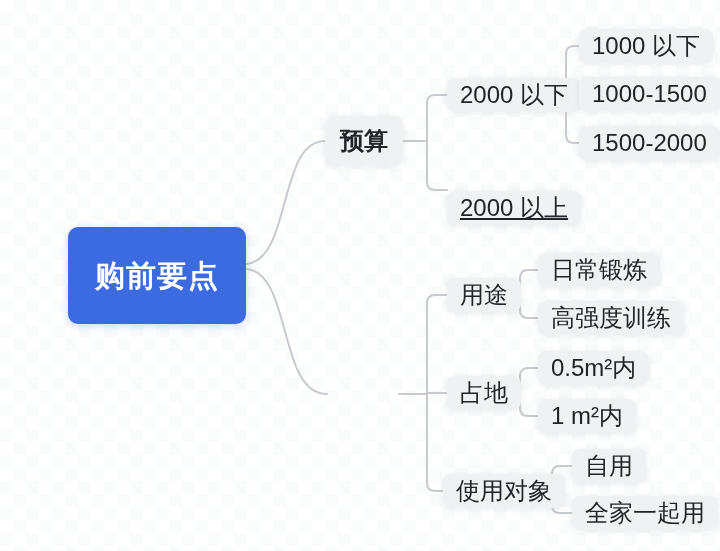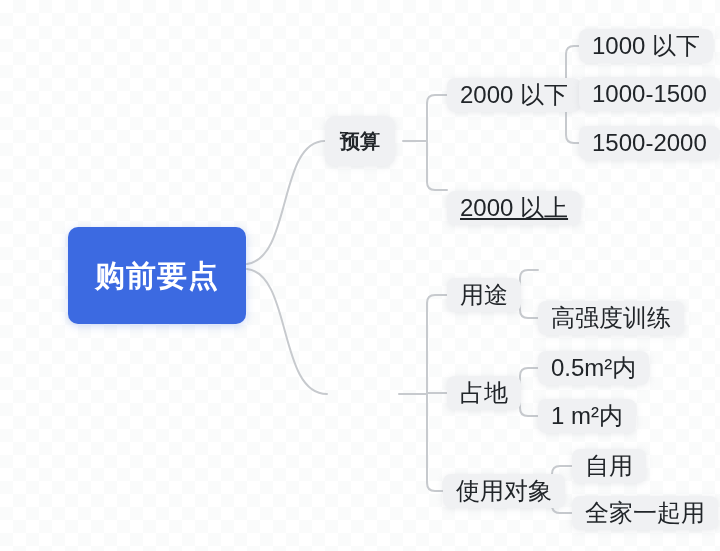--- a/index.html
+++ b/index.html
@@ -45,21 +45,21 @@
     height: 34px;
     padding: 0 13px;
     font-size: 24px;
     line-height: 1;
     box-shadow: 0 1px 6px rgba(160,165,175,0.22);
     cursor: default;
   }
   .node.branch {
     height: 50px;
     padding: 0 15px;
-    font-size: 20px;
+    font-size: 24px;
     font-weight: bold;
     border-radius: 10px;
   }
   .node.root {
     left: 68px;
     top: 227px;
     width: 178px;
     height: 97px;
     background: #3c6ae1;
     color: #ffffff;
@@ -117,20 +117,21 @@
   <div class="node root" id="node-root">购前要点</div>
 
   <div class="node branch" id="node-budget">预算</div>
   <div class="node" id="node-under-2000">2000 以下</div>
   <div class="node" id="node-under-1000">1000 以下</div>
   <div class="node" id="node-1000-1500">1000-1500</div>
   <div class="node" id="node-1500-2000">1500-2000</div>
   <div class="node" id="node-over-2000">2000 以上</div>
 
   <div class="node" id="node-usage">用途</div>
+  <div class="node" id="node-daily">日常锻炼</div>
   <div class="node" id="node-intense">高强度训练</div>
   <div class="node" id="node-footprint">占地</div>
   <div class="node" id="node-half-sqm">0.5m²内</div>
   <div class="node" id="node-one-sqm">1 m²内</div>
   <div class="node" id="node-users">使用对象</div>
   <div class="node" id="node-self-use">自用</div>
   <div class="node" id="node-family-use">全家一起用</div>
 
 </div>
 

